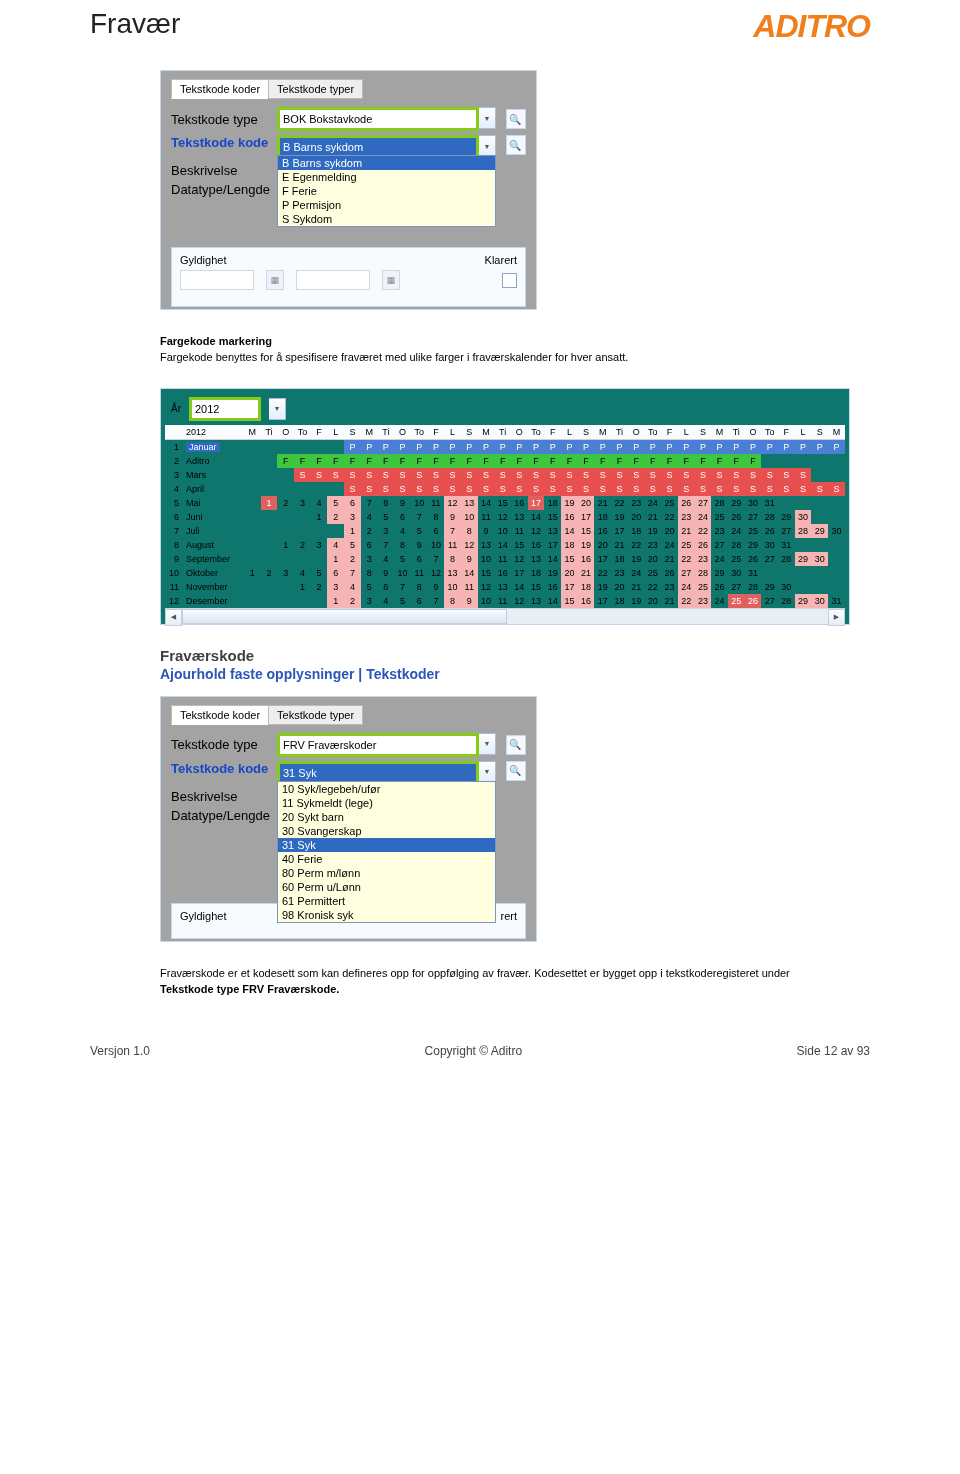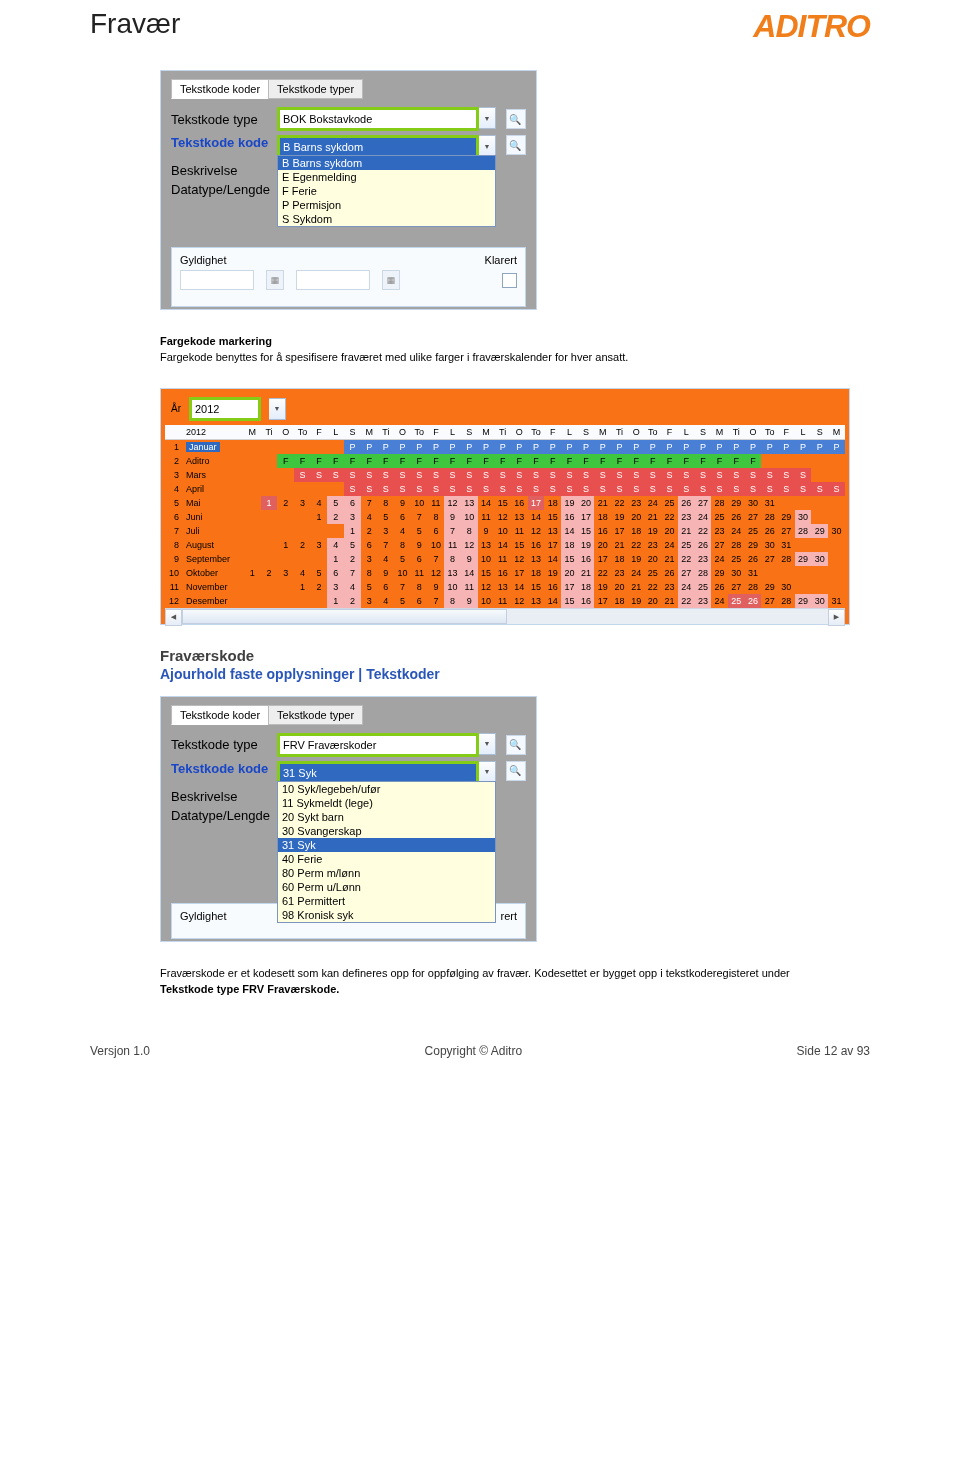--- a/index.html
+++ b/index.html
@@ -180,21 +180,21 @@
     margin: 22px 0 2px 0;
   }
   .subhead-blue {
     color: #2a56b8;
     font-weight: bold;
     font-size: 14px;
     margin: 2px 0 14px 0;
   }
   .calendar-img {
     border: 1px solid #c4d6ec;
-    background: #f97316;
+    background: #0f766e;
     width: 680px;
     font-size: 10px;
     margin: 16px 0 14px 0;
     padding: 4px 4px 0 4px;
   }
   .cal-top {
     padding: 4px 6px;
     display:flex;
     align-items:center;
     gap:8px;

